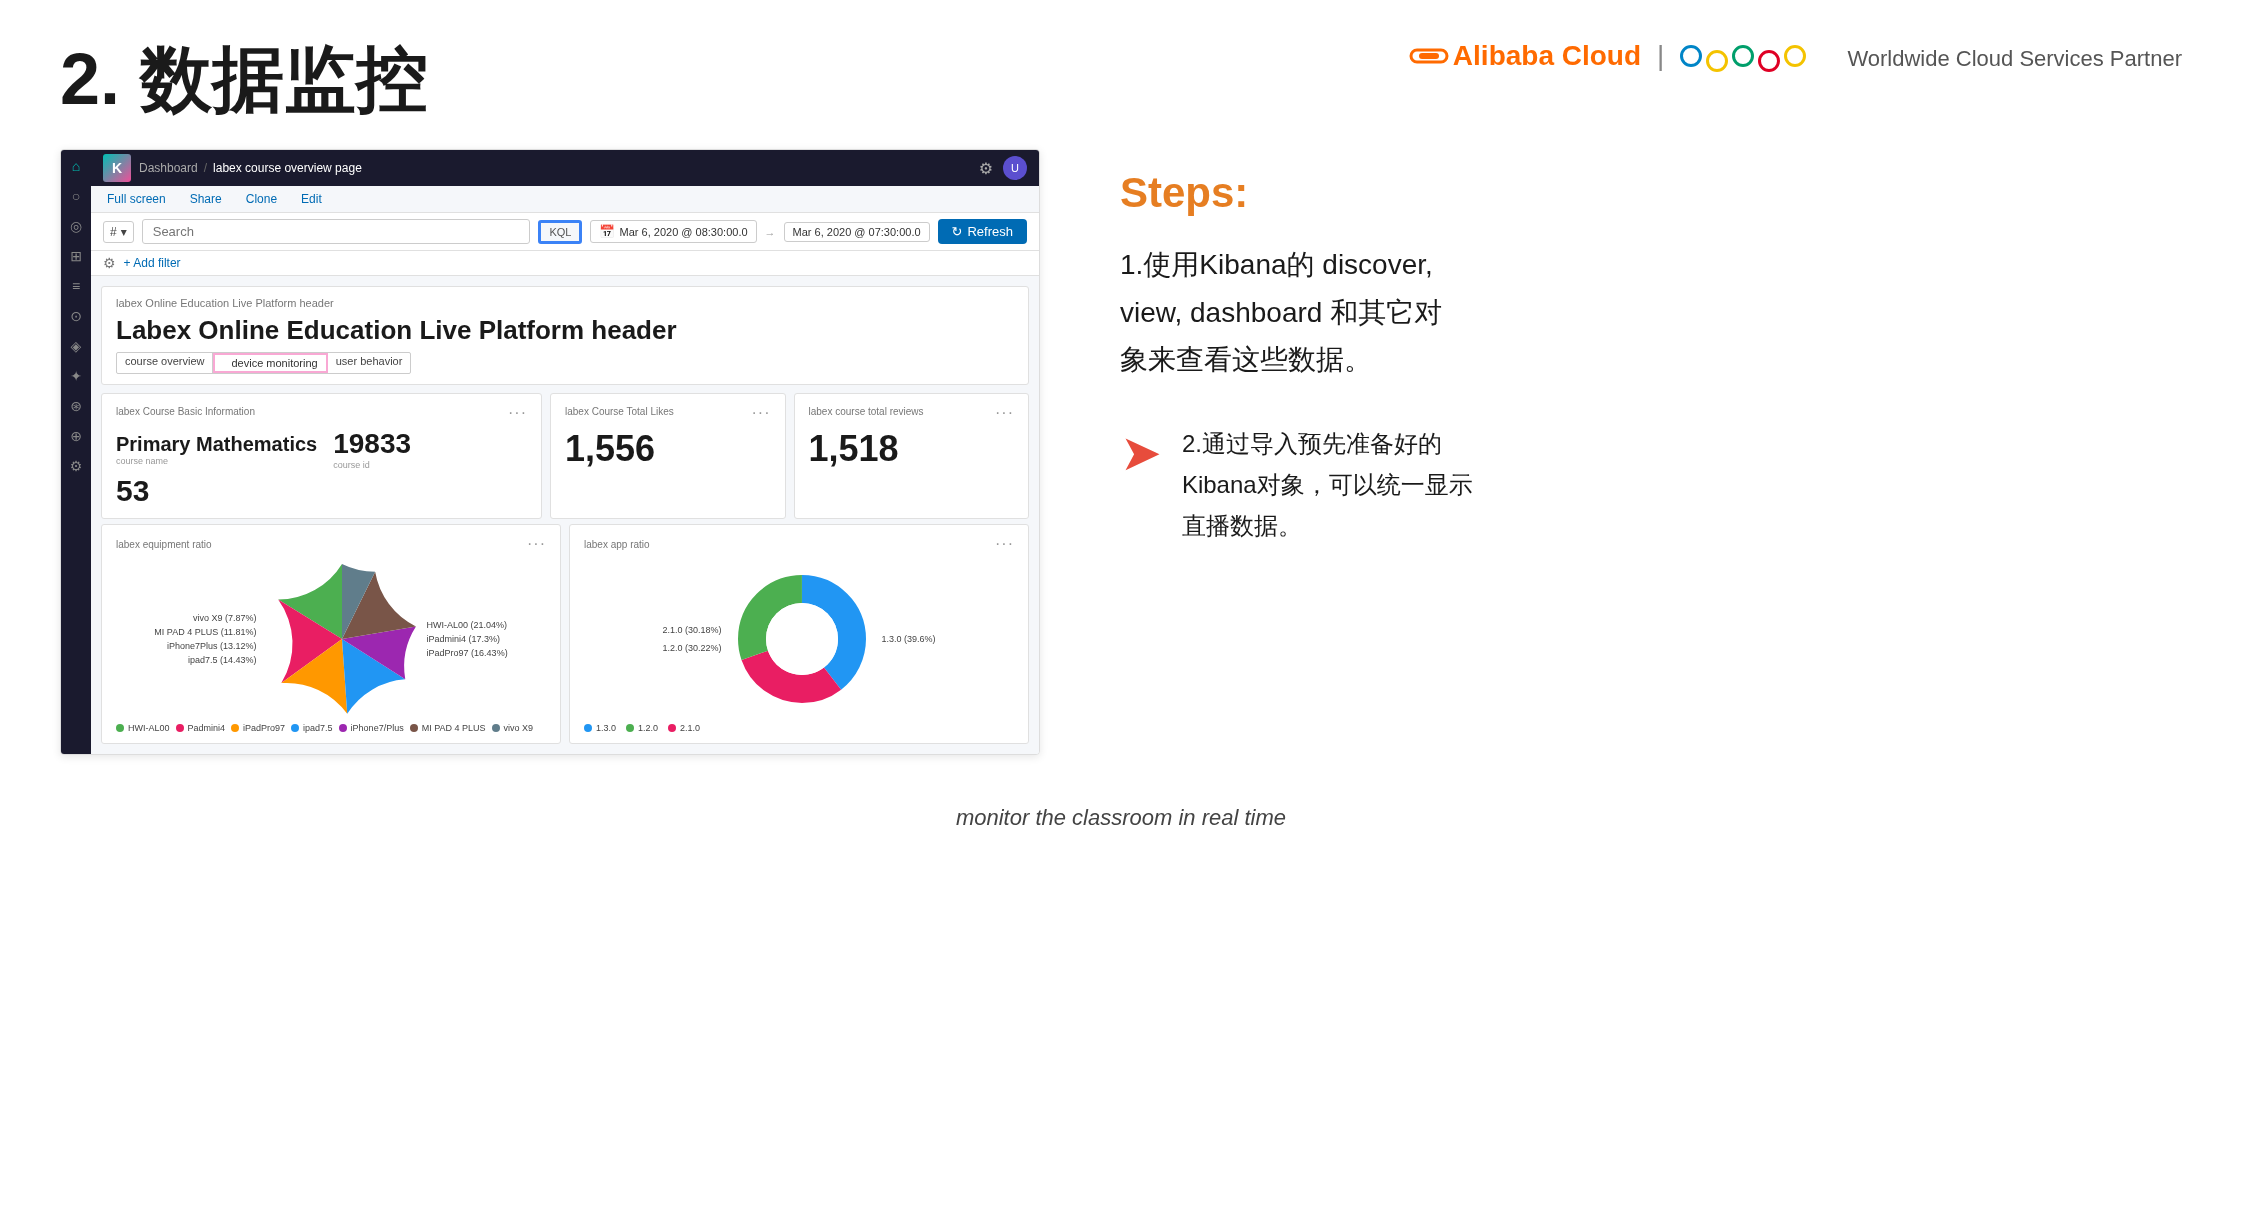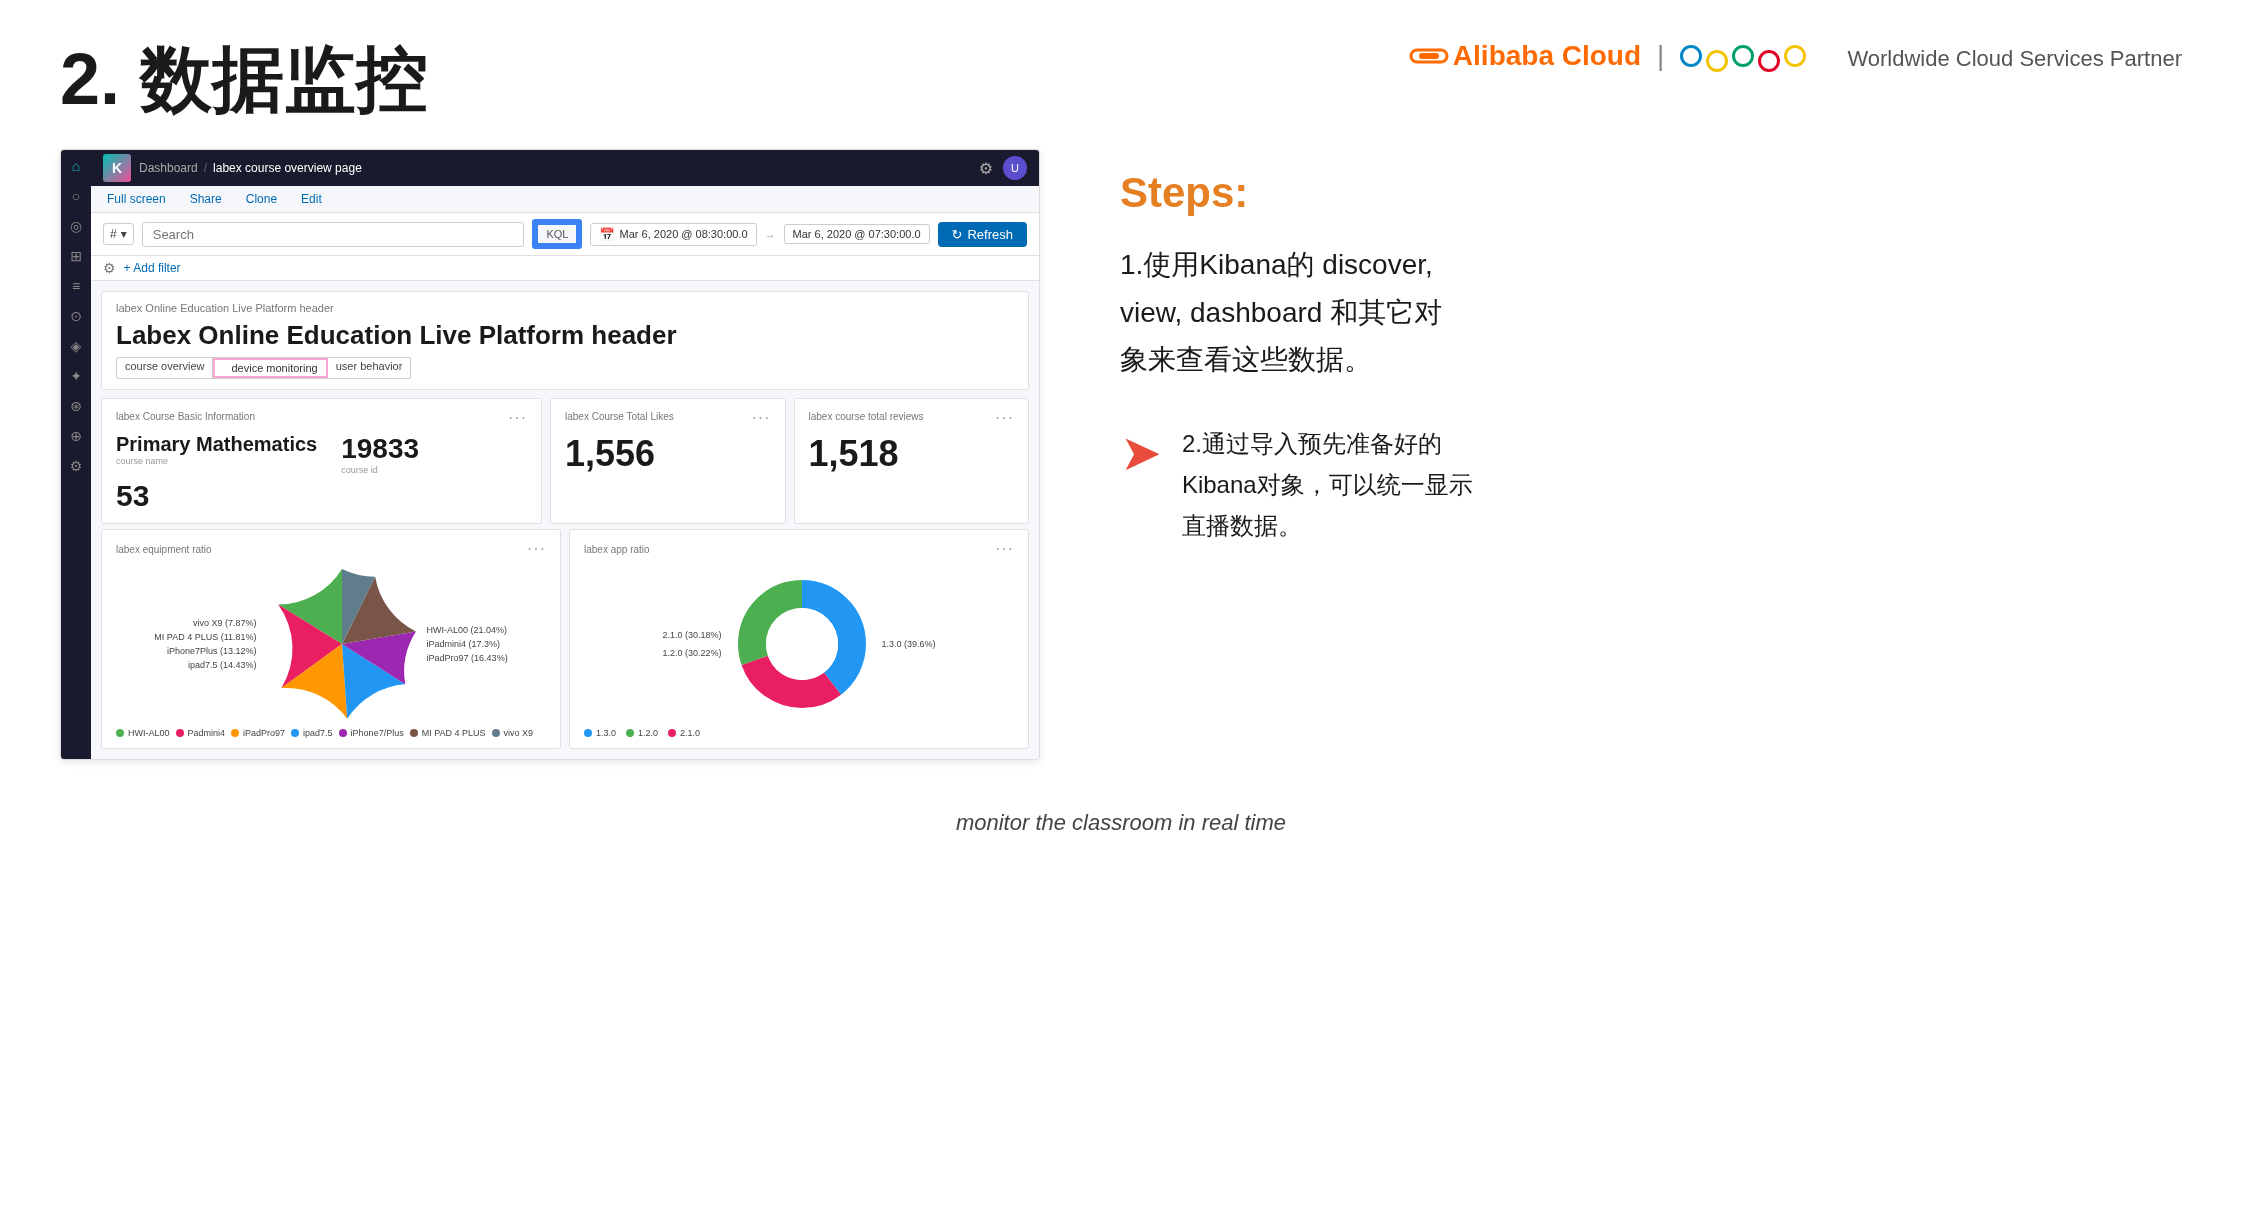--- a/index.html
+++ b/index.html
@@ -212,21 +212,21 @@
       border: 1px solid #ccc;
       border-radius: 3px;
       padding: 4px 10px;
       font-size: 13px;
       color: #333;
       outline: none;
     }
 
     .kql-badge {
       background: #f5f7fa;
-      border: 6px solid #3b82f6;
+      border: 3px solid #3b82f6;
       border-radius: 3px;
       padding: 3px 8px;
       font-size: 11px;
       color: #555;
     }
 
     .time-picker {
       display: flex;
       align-items: center;
       gap: 4px;
@@ -382,22 +382,22 @@
     }
 
     .stat-panel-title {
       font-size: 10px;
       color: #777;
       margin-bottom: 4px;
     }
 
     .stat-main-row {
       display: flex;
-      align-items: flex-start;
-      gap: 24px;
+      align-items: center;
+      gap: 16px;
     }
 
     .stat-name {
       font-size: 20px;
       font-weight: 900;
       color: #1a1a1a;
     }
 
     .stat-number {
       font-size: 28px;

